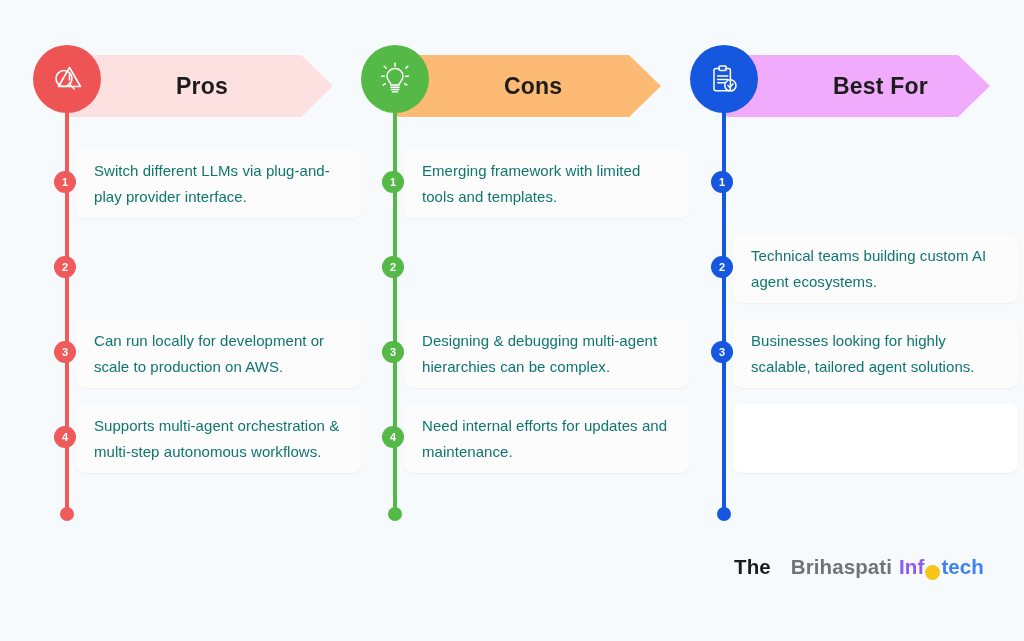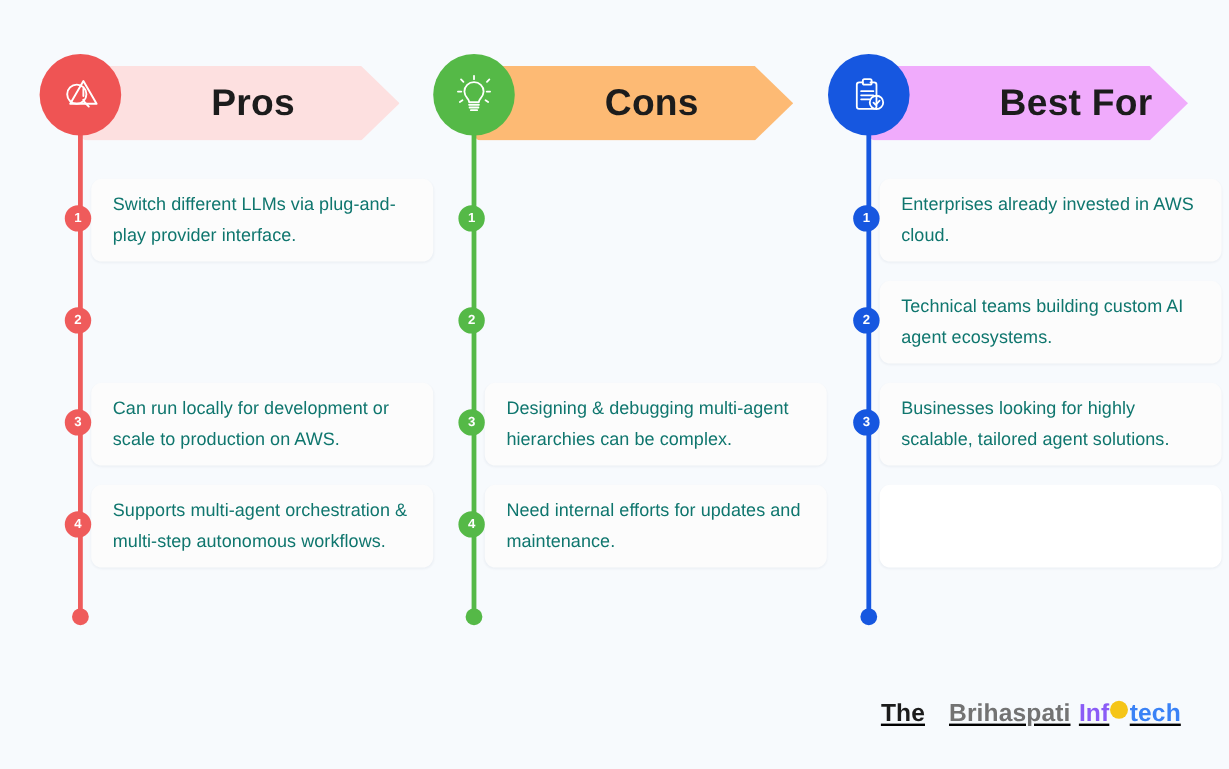--- a/index.html
+++ b/index.html
@@ -44,21 +44,21 @@
     width: 265px;
     height: 62px;
     display: flex;
     align-items: center;
     -webkit-clip-path: polygon(0 0, calc(100% - 32px) 0, 100% 50%, calc(100% - 32px) 100%, 0 100%);
     clip-path: polygon(0 0, calc(100% - 32px) 0, 100% 50%, calc(100% - 32px) 100%, 0 100%);
     border-radius: 4px 0 0 4px;
   }
   .banner-title {
     margin-left: 108px;
-    font-size: 31px;
+    font-size: 23px;
     font-weight: bold;
     color: #1c1c1c;
     letter-spacing: 0.2px;
     white-space: nowrap;
   }
   .banner.pros  { background: #fde0e0; }
   .banner.cons  { background: #fdba74; }
   .banner.best  { background: #f0abfc; }
 
   .icon-circle {
@@ -153,28 +153,27 @@
   .badge.pros { background: #ef5b5b; }
   .badge.cons { background: #55b947; }
   .badge.best { background: #1657e0; }
 
   .card.empty { background: #ffffff; }
 
   
   .footer-logo {
     position: absolute;
     right: 40px;
-    bottom: 34px;
+    bottom: 62px;
     font-size: 20.5px;
     font-weight: bold;
     letter-spacing: 0.1px;
     display: flex;
-    align-items: flex-start;
+    align-items: flex-end;
     white-space: nowrap;
-    text-decoration: underline;
   }
   .logo-the { color: #1c1c1c; }
   .logo-brand { color: #737373; margin-left: 20px; }
   .logo-inf { color: #8b5cf6; margin-left: 7px; }
   .logo-mark {
     display: inline-block;
     width: 15px;
     height: 15px;
     border-radius: 50%;
     background: #f5c518;
@@ -256,20 +255,23 @@
         </svg>
       </div>
     </div>
 
     <div class="timeline cons"></div>
     <div class="timeline-end cons"></div>
 
     <div class="items">
       <div class="item">
         <div class="badge cons">1</div>
+        <div class="card">
+          <span class="card-text">Emerging framework with limited tools and templates.</span>
+        </div>
       </div>
       <div class="item">
         <div class="badge cons">2</div>
       </div>
       <div class="item">
         <div class="badge cons">3</div>
         <div class="card">
           <span class="card-text">Designing &amp; debugging multi-agent hierarchies can be complex.</span>
         </div>
       </div>
@@ -300,23 +302,20 @@
         </svg>
       </div>
     </div>
 
     <div class="timeline best"></div>
     <div class="timeline-end best"></div>
 
     <div class="items">
       <div class="item">
         <div class="badge best">1</div>
-        <div class="card">
-          <span class="card-text">Enterprises already invested in AWS cloud.</span>
-        </div>
       </div>
       <div class="item">
         <div class="badge best">2</div>
         <div class="card">
           <span class="card-text">Technical teams building custom AI agent ecosystems.</span>
         </div>
       </div>
       <div class="item">
         <div class="badge best">3</div>
         <div class="card">

